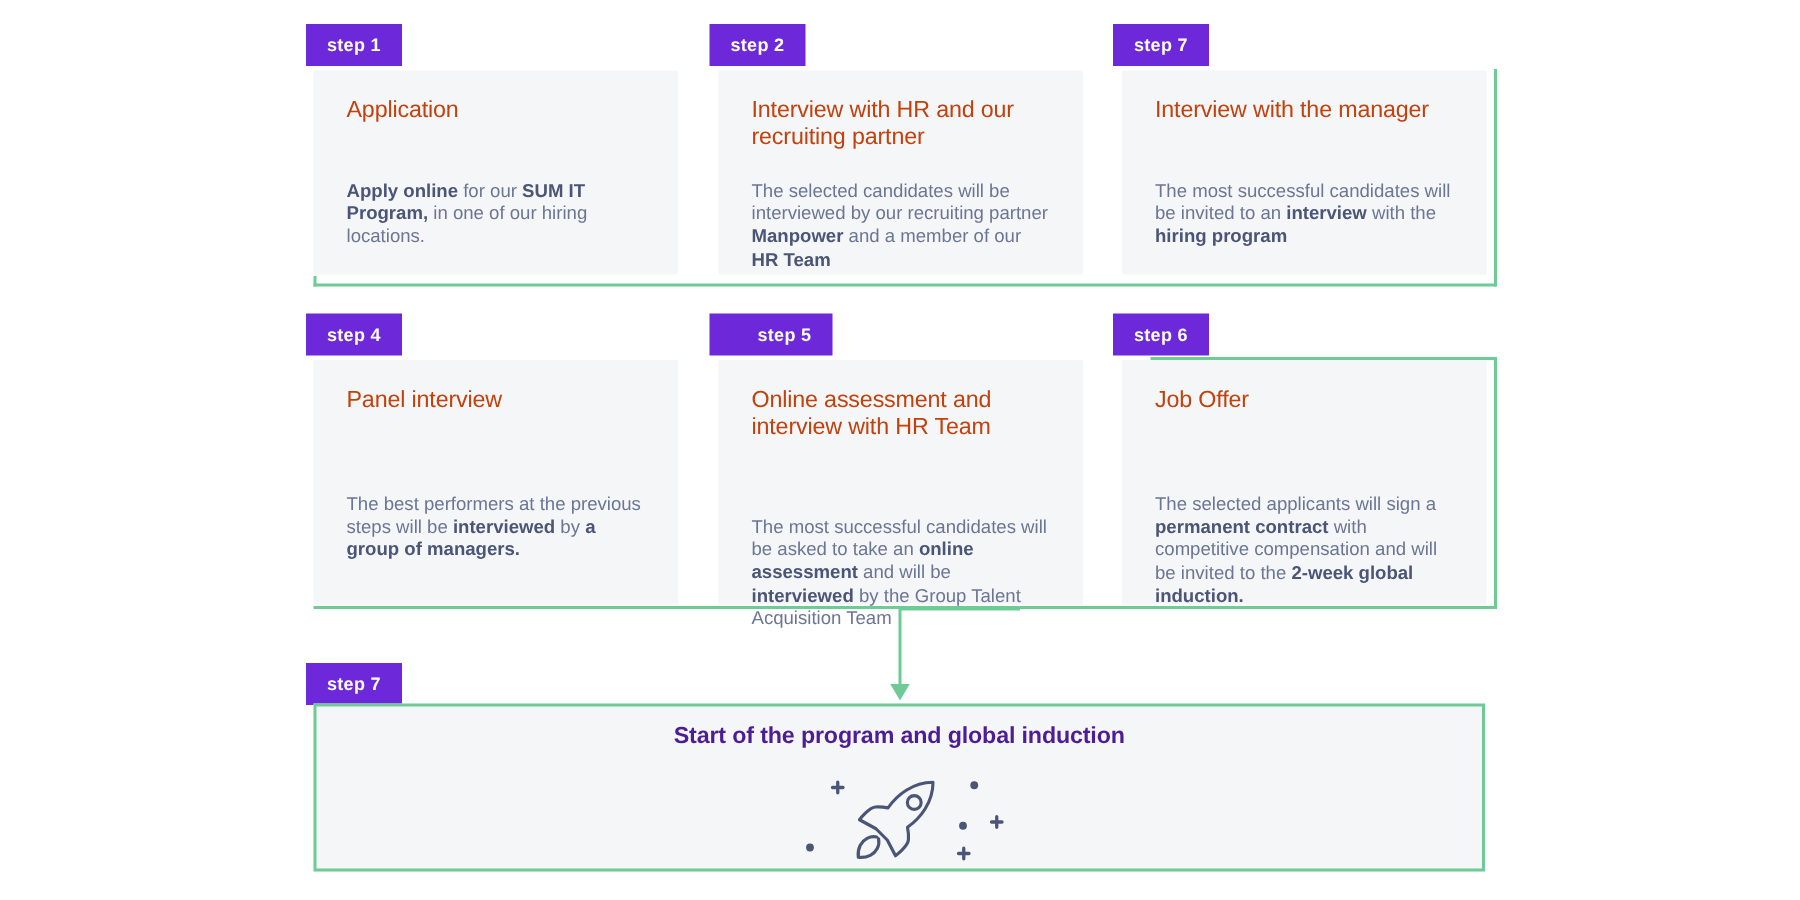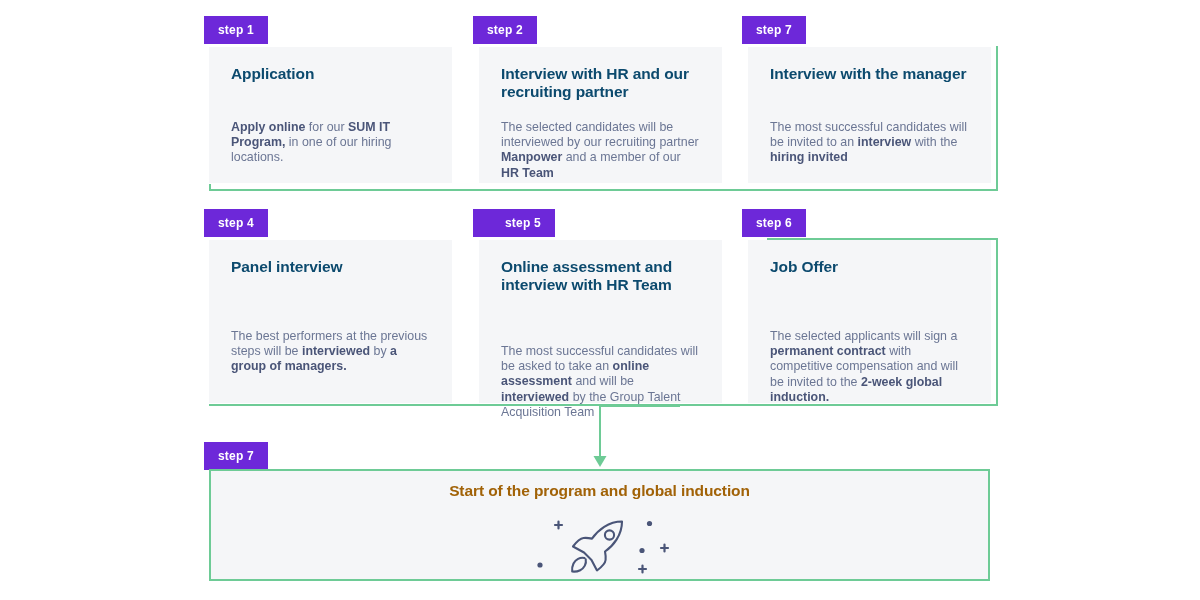--- a/index.html
+++ b/index.html
@@ -55,23 +55,23 @@
   }
 
   
   .card{
     position:absolute;
     background:#F5F6F8;
     box-sizing:border-box;
     padding:18px 22px 18px 22px;
   }
   .card-title{
-    color:#0c4a6e;
+    color:#c2410c;
     font-size:15.5px;
-    font-weight:bold;
+    font-weight:normal;
     line-height:18px;
     letter-spacing:-.1px;
     margin:0 0 0 0;
   }
   .card-body{
     color:#6B7694;
     font-size:12.4px;
     line-height:15.2px;
     margin:0;
   }
@@ -80,21 +80,21 @@
   
   #final-box{
     position:absolute;left:209px;top:469px;width:781px;height:112px;
     background:#F5F6F8;
     border:2px solid #6ECB96;
     box-sizing:border-box;
   }
   #final-title{
     position:absolute;left:0;top:11px;width:100%;
     text-align:center;
-    color:#a16207;
+    color:#4c1d95;
     font-size:15.5px;
     font-weight:bold;
     letter-spacing:-.1px;
   }
   #rocket-wrap{position:absolute;left:50%;top:40px;transform:translateX(-50%);width:140px;height:70px;}
 </style>
 </head>
 <body>
 
 <div class="stage">
@@ -117,21 +117,21 @@
 
   <div class="step-badge" style="left:473px;top:16px;">step 2</div>
   <div class="card" style="left:479px;top:47px;width:243px;height:136px;">
     <div class="card-title">Interview with HR and our recruiting partner</div>
     <p class="card-body" style="margin-top:19px;"><span>The selected candidates will be interviewed by our recruiting partner </span><b>Manpower</b><span> and a member of our </span><b>HR Team</b></p>
   </div>
 
   <div class="step-badge" style="left:742px;top:16px;">step 7</div>
   <div class="card" style="left:748px;top:47px;width:243px;height:136px;">
     <div class="card-title">Interview with the manager</div>
-    <p class="card-body" style="margin-top:37px;"><span>The most successful candidates will be invited to an </span><b>interview</b><span> with the </span><b>hiring invited</b></p>
+    <p class="card-body" style="margin-top:37px;"><span>The most successful candidates will be invited to an </span><b>interview</b><span> with the </span><b>hiring program</b></p>
   </div>
 
   <div class="step-badge" style="left:204px;top:209px;">step 4</div>
   <div class="card" style="left:209px;top:240px;width:243px;height:163px;">
     <div class="card-title">Panel interview</div>
     <p class="card-body" style="margin-top:53px;"><span>The best performers at the previous steps will be </span><b>interviewed</b><span> by </span><b>a group of managers.</b></p>
   </div>
 
   <div class="step-badge" style="left:473px;top:209px;padding-left:32px;">step 5</div>
   <div class="card" style="left:479px;top:240px;width:243px;height:163px;">

